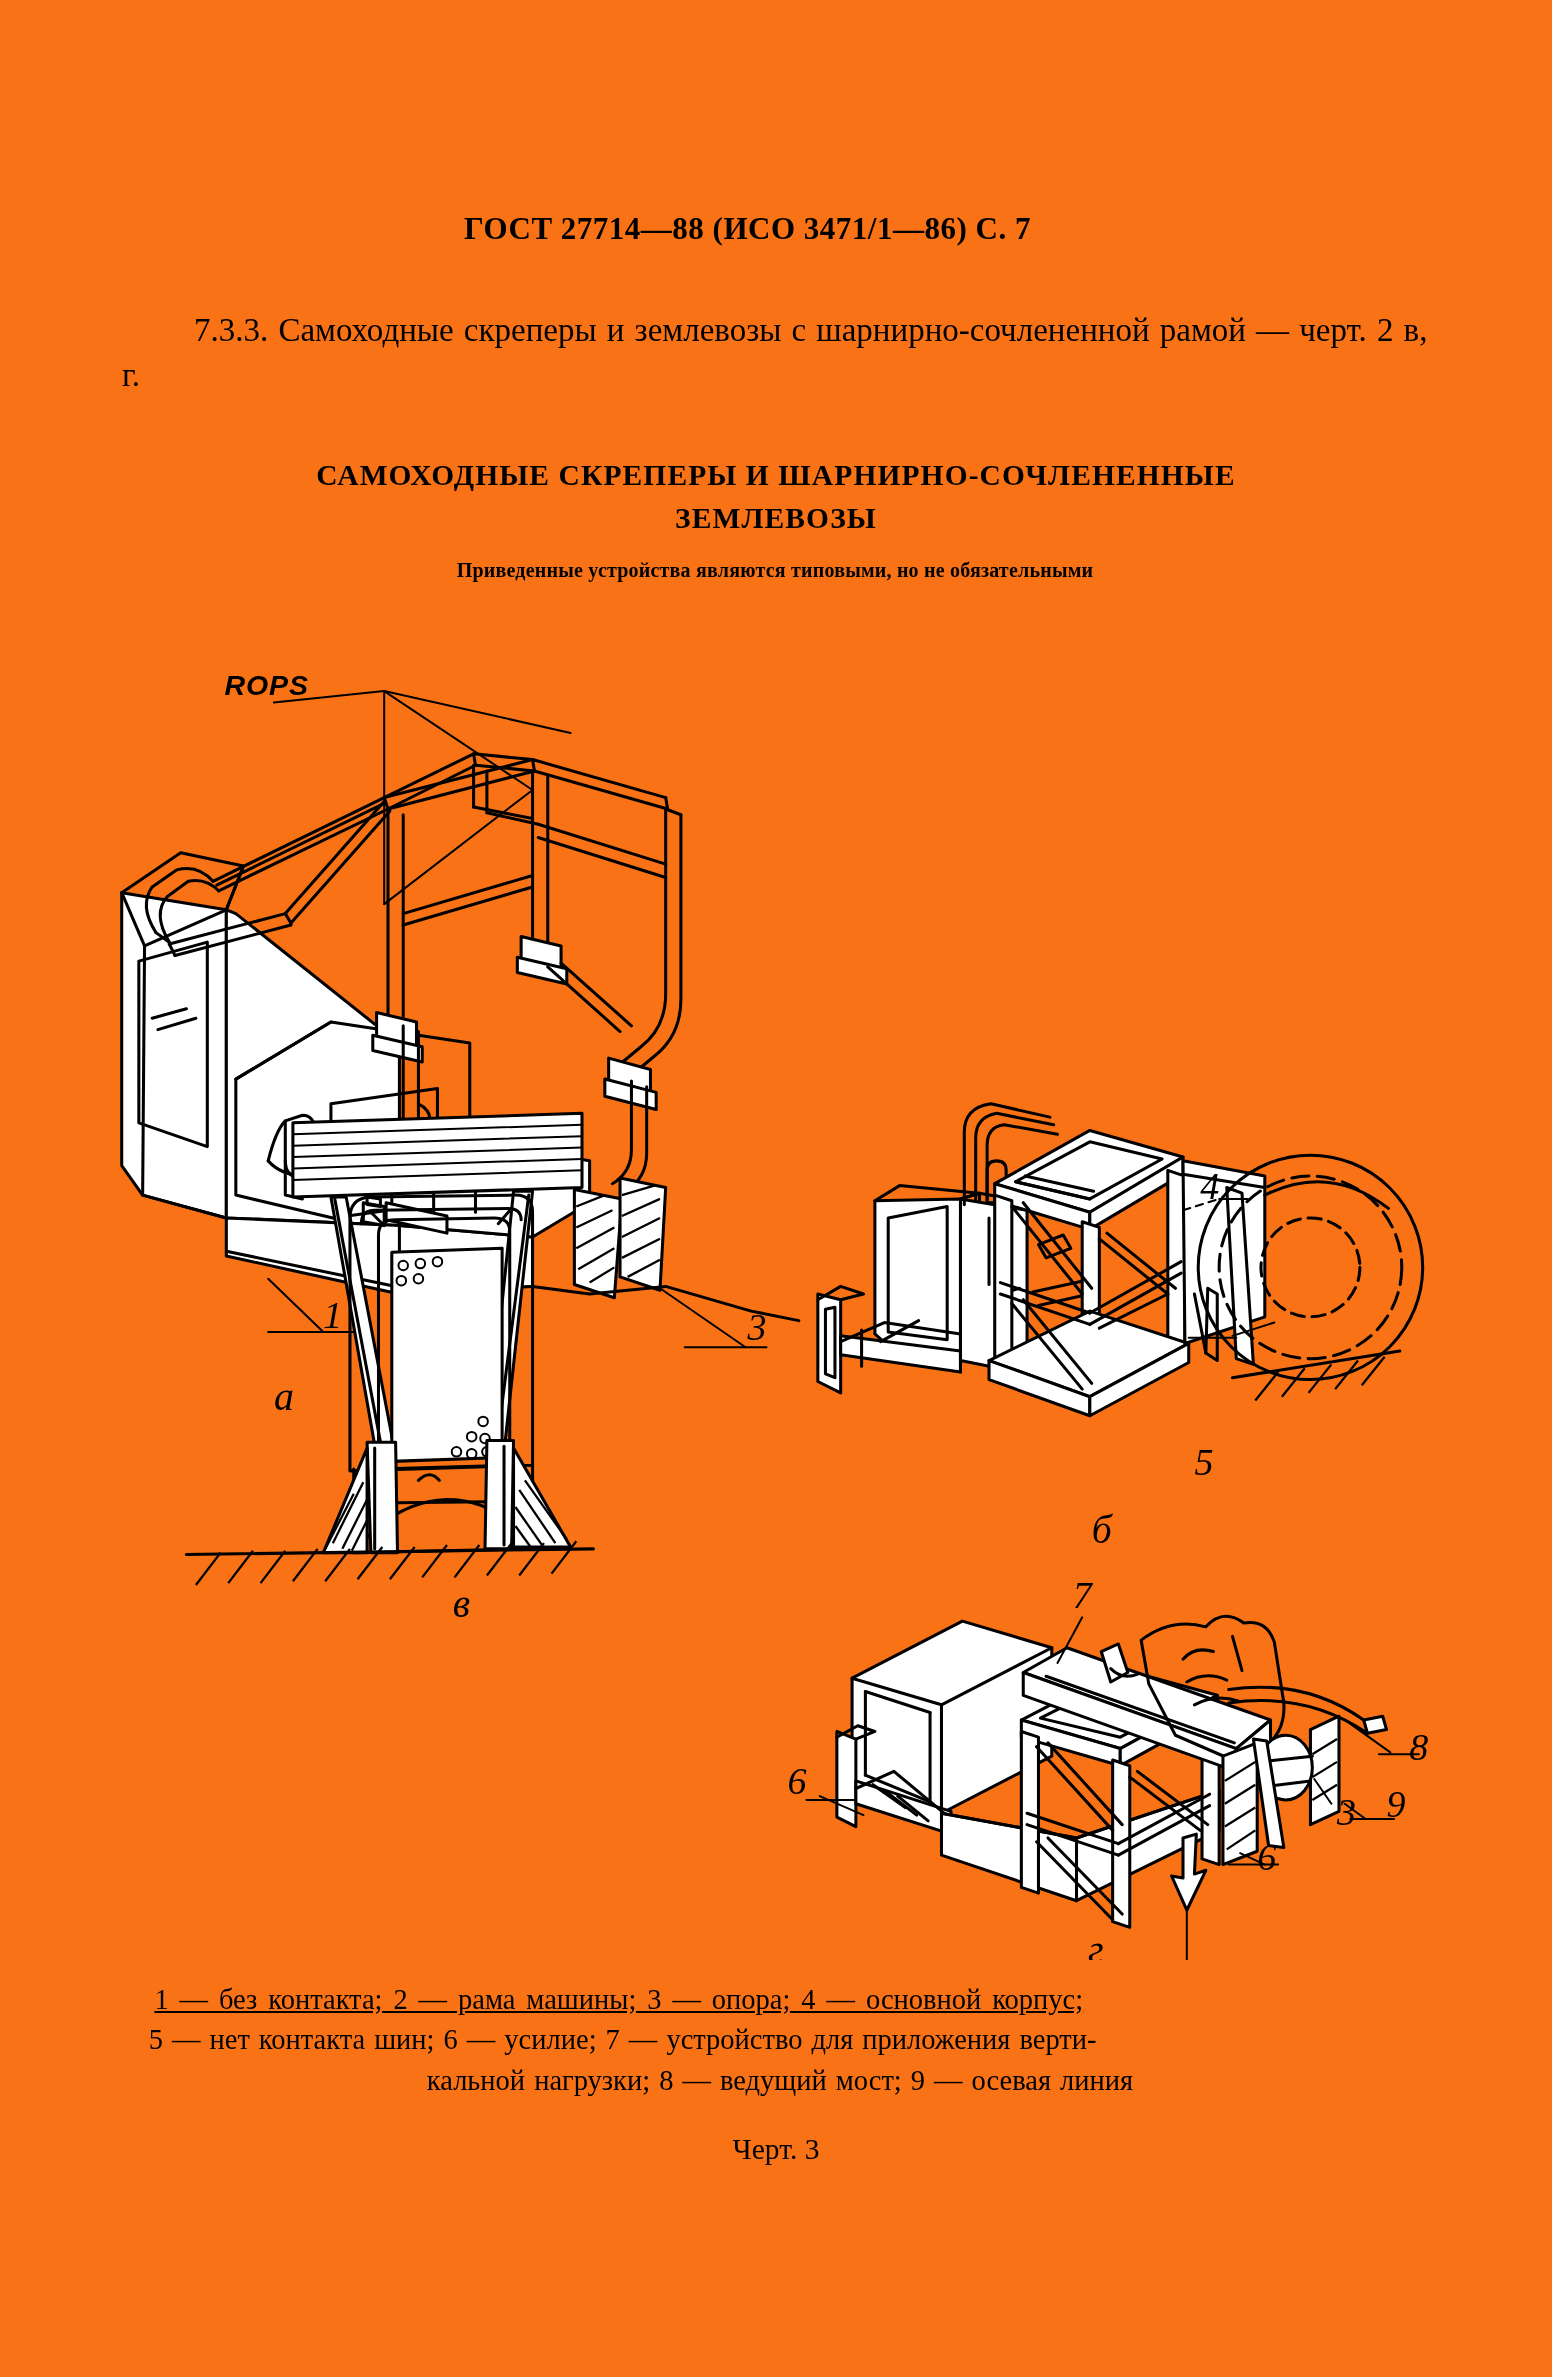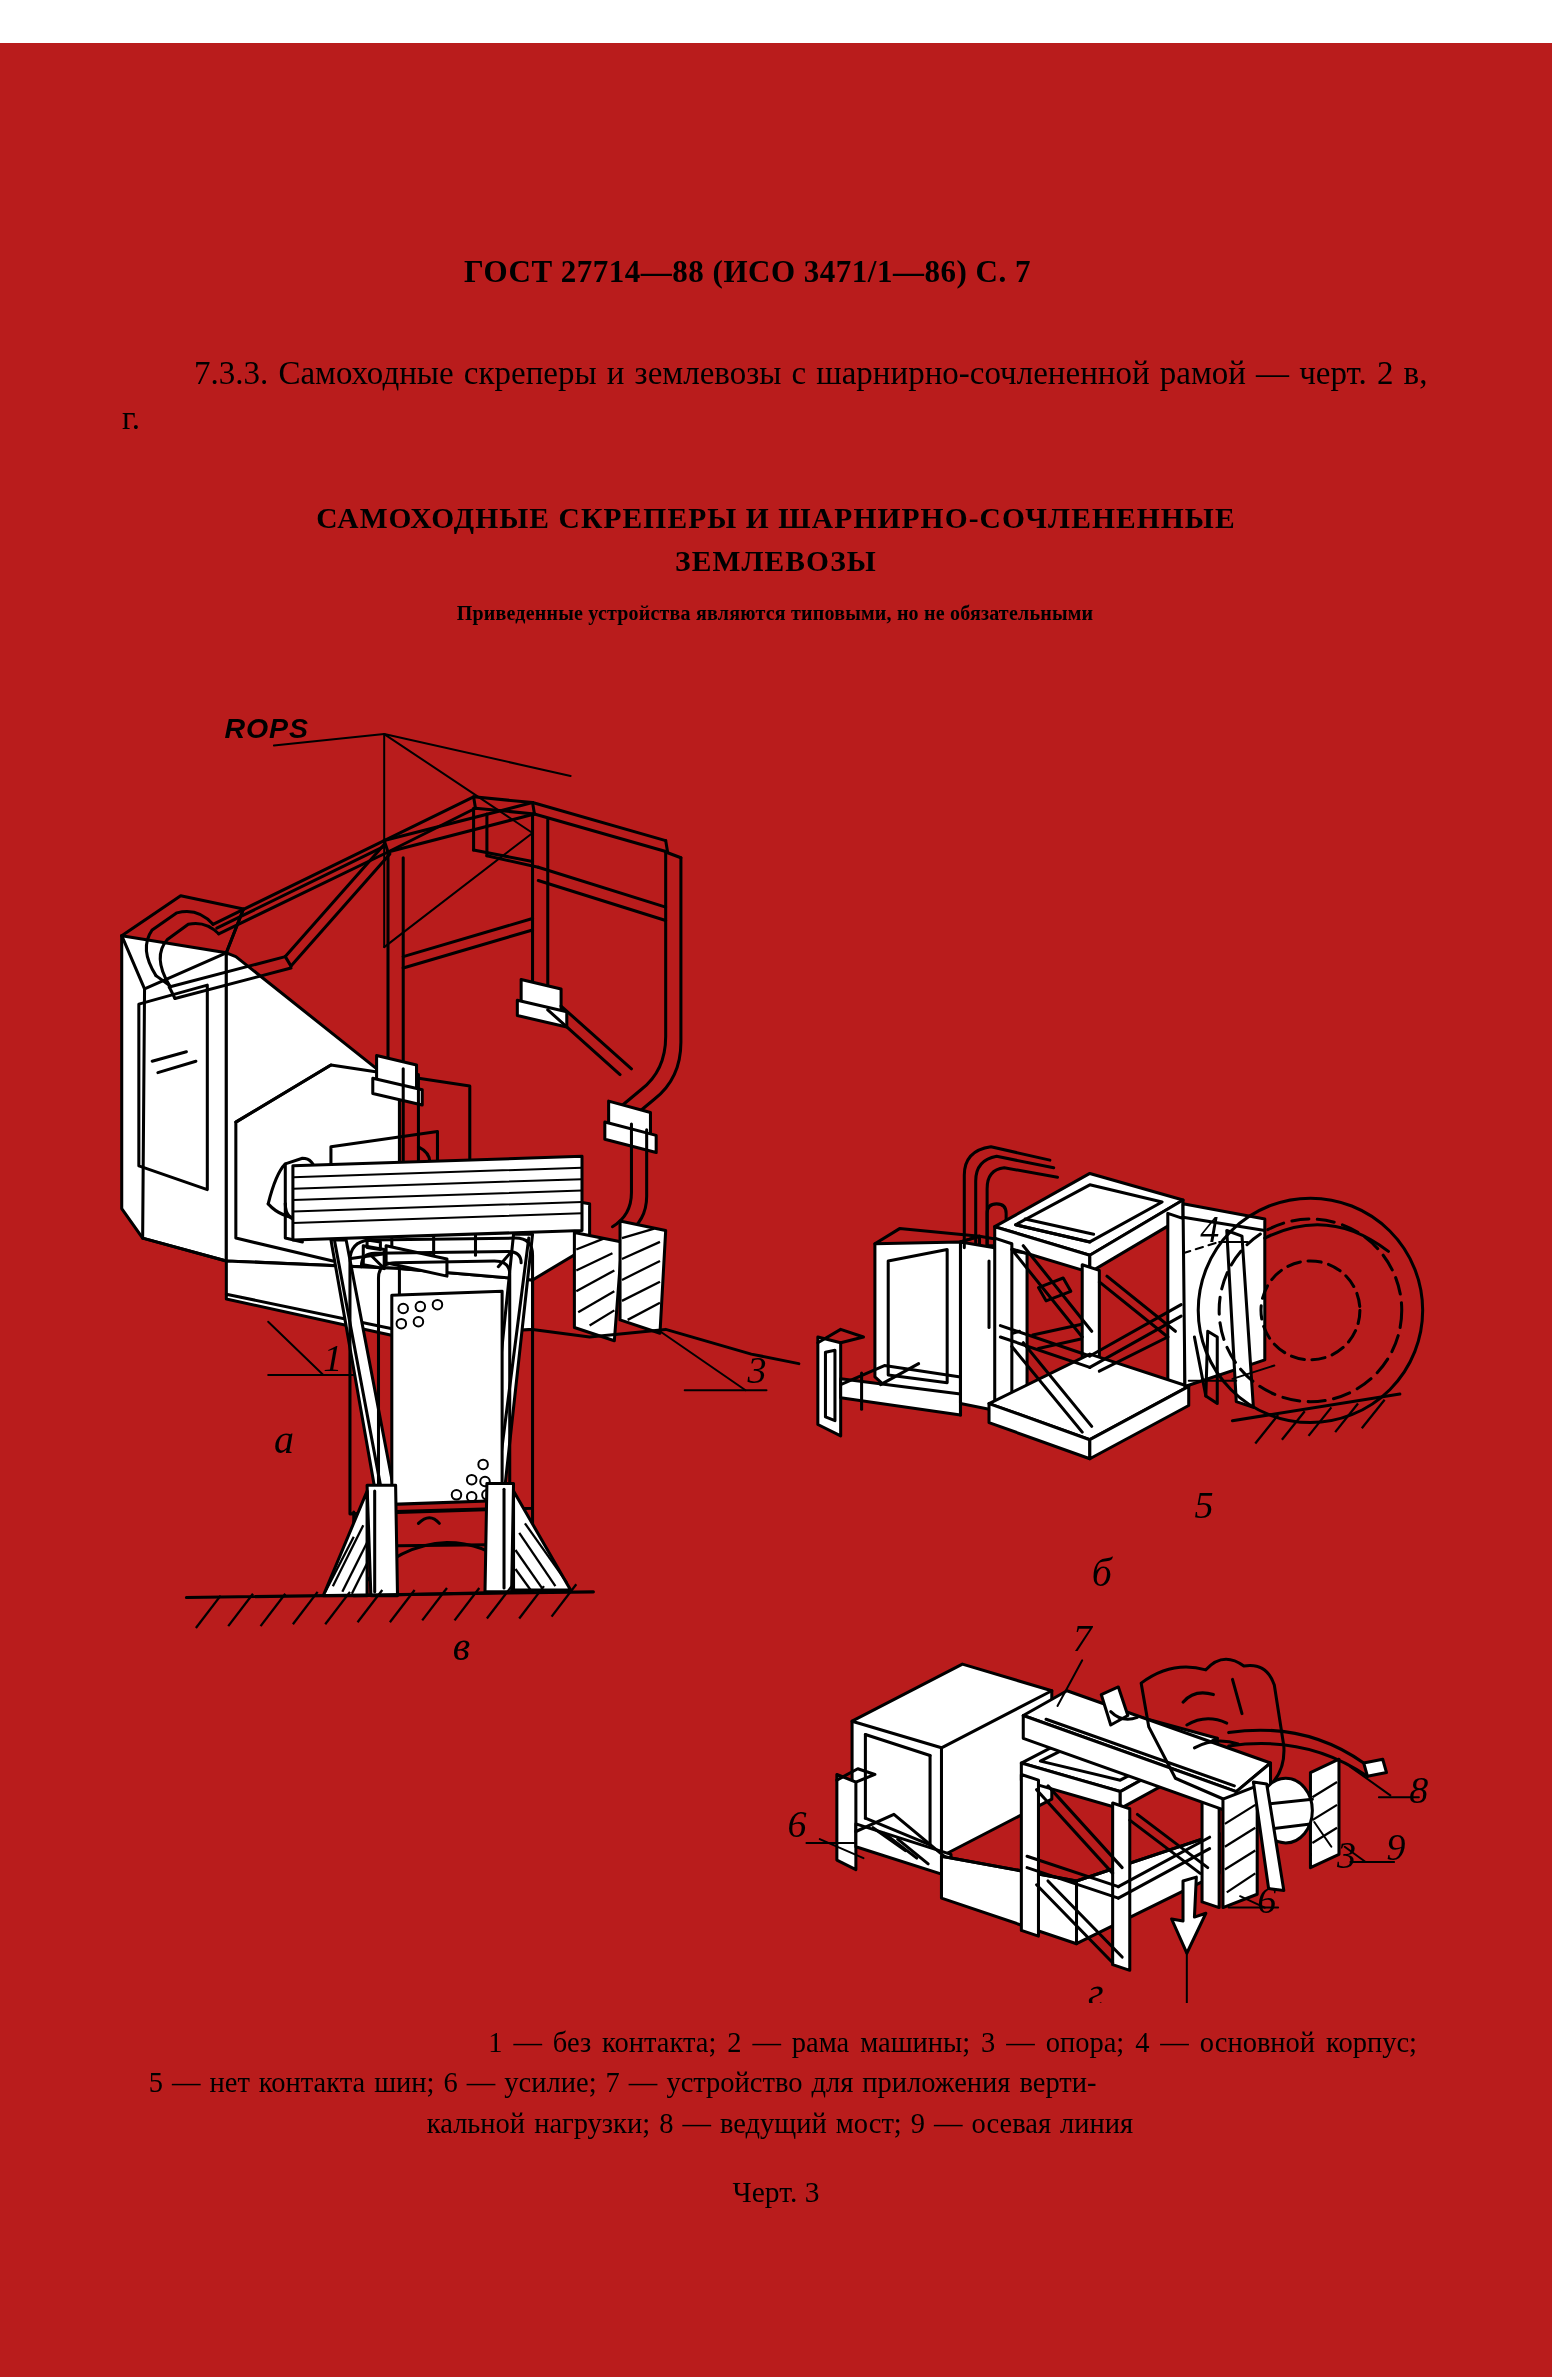--- a/index.html
+++ b/index.html
@@ -12,22 +12,21 @@
     height: 2378px;
     position: relative;
     font-family: "Liberation Serif", "DejaVu Serif", serif;
     color: #000;
     overflow: hidden;
   }
 
   .page {
     position: absolute;
     inset: 0;
-    background: #b91c1c;
-    margin-top: 43px;
+    background: #f97316;
   }
 
   
   .doc-header {
     position: absolute;
     top: 211px;
     left: 0;
     width: 1552px;
     text-align: center;
     padding-right: 57px;
@@ -88,21 +87,21 @@
   
   .legend {
     position: absolute;
     top: 1980px;
     left: 143px;
     width: 1274px;
     font-size: 28.5px;
     line-height: 1.42;
     text-align: center;
   }
-  .legend .l1 { display: block; text-align: right; padding-left: 11.4px; word-spacing: 3.8px;}
+  .legend .l1 { display: block; text-align: left; padding-left: 11.4px; word-spacing: 3.8px; text-decoration: underline;}
   .legend .l2 { display: block; text-align: left; padding-left: 5.7px; word-spacing: 1.9px;}
   .legend .l3 { display: block; text-align: center; word-spacing: 1.9px;}
 
   .fig-caption {
     position: absolute;
     top: 2133px;
     left: 0;
     width: 1552px;
     text-align: center;
     font-size: 29.5px;

